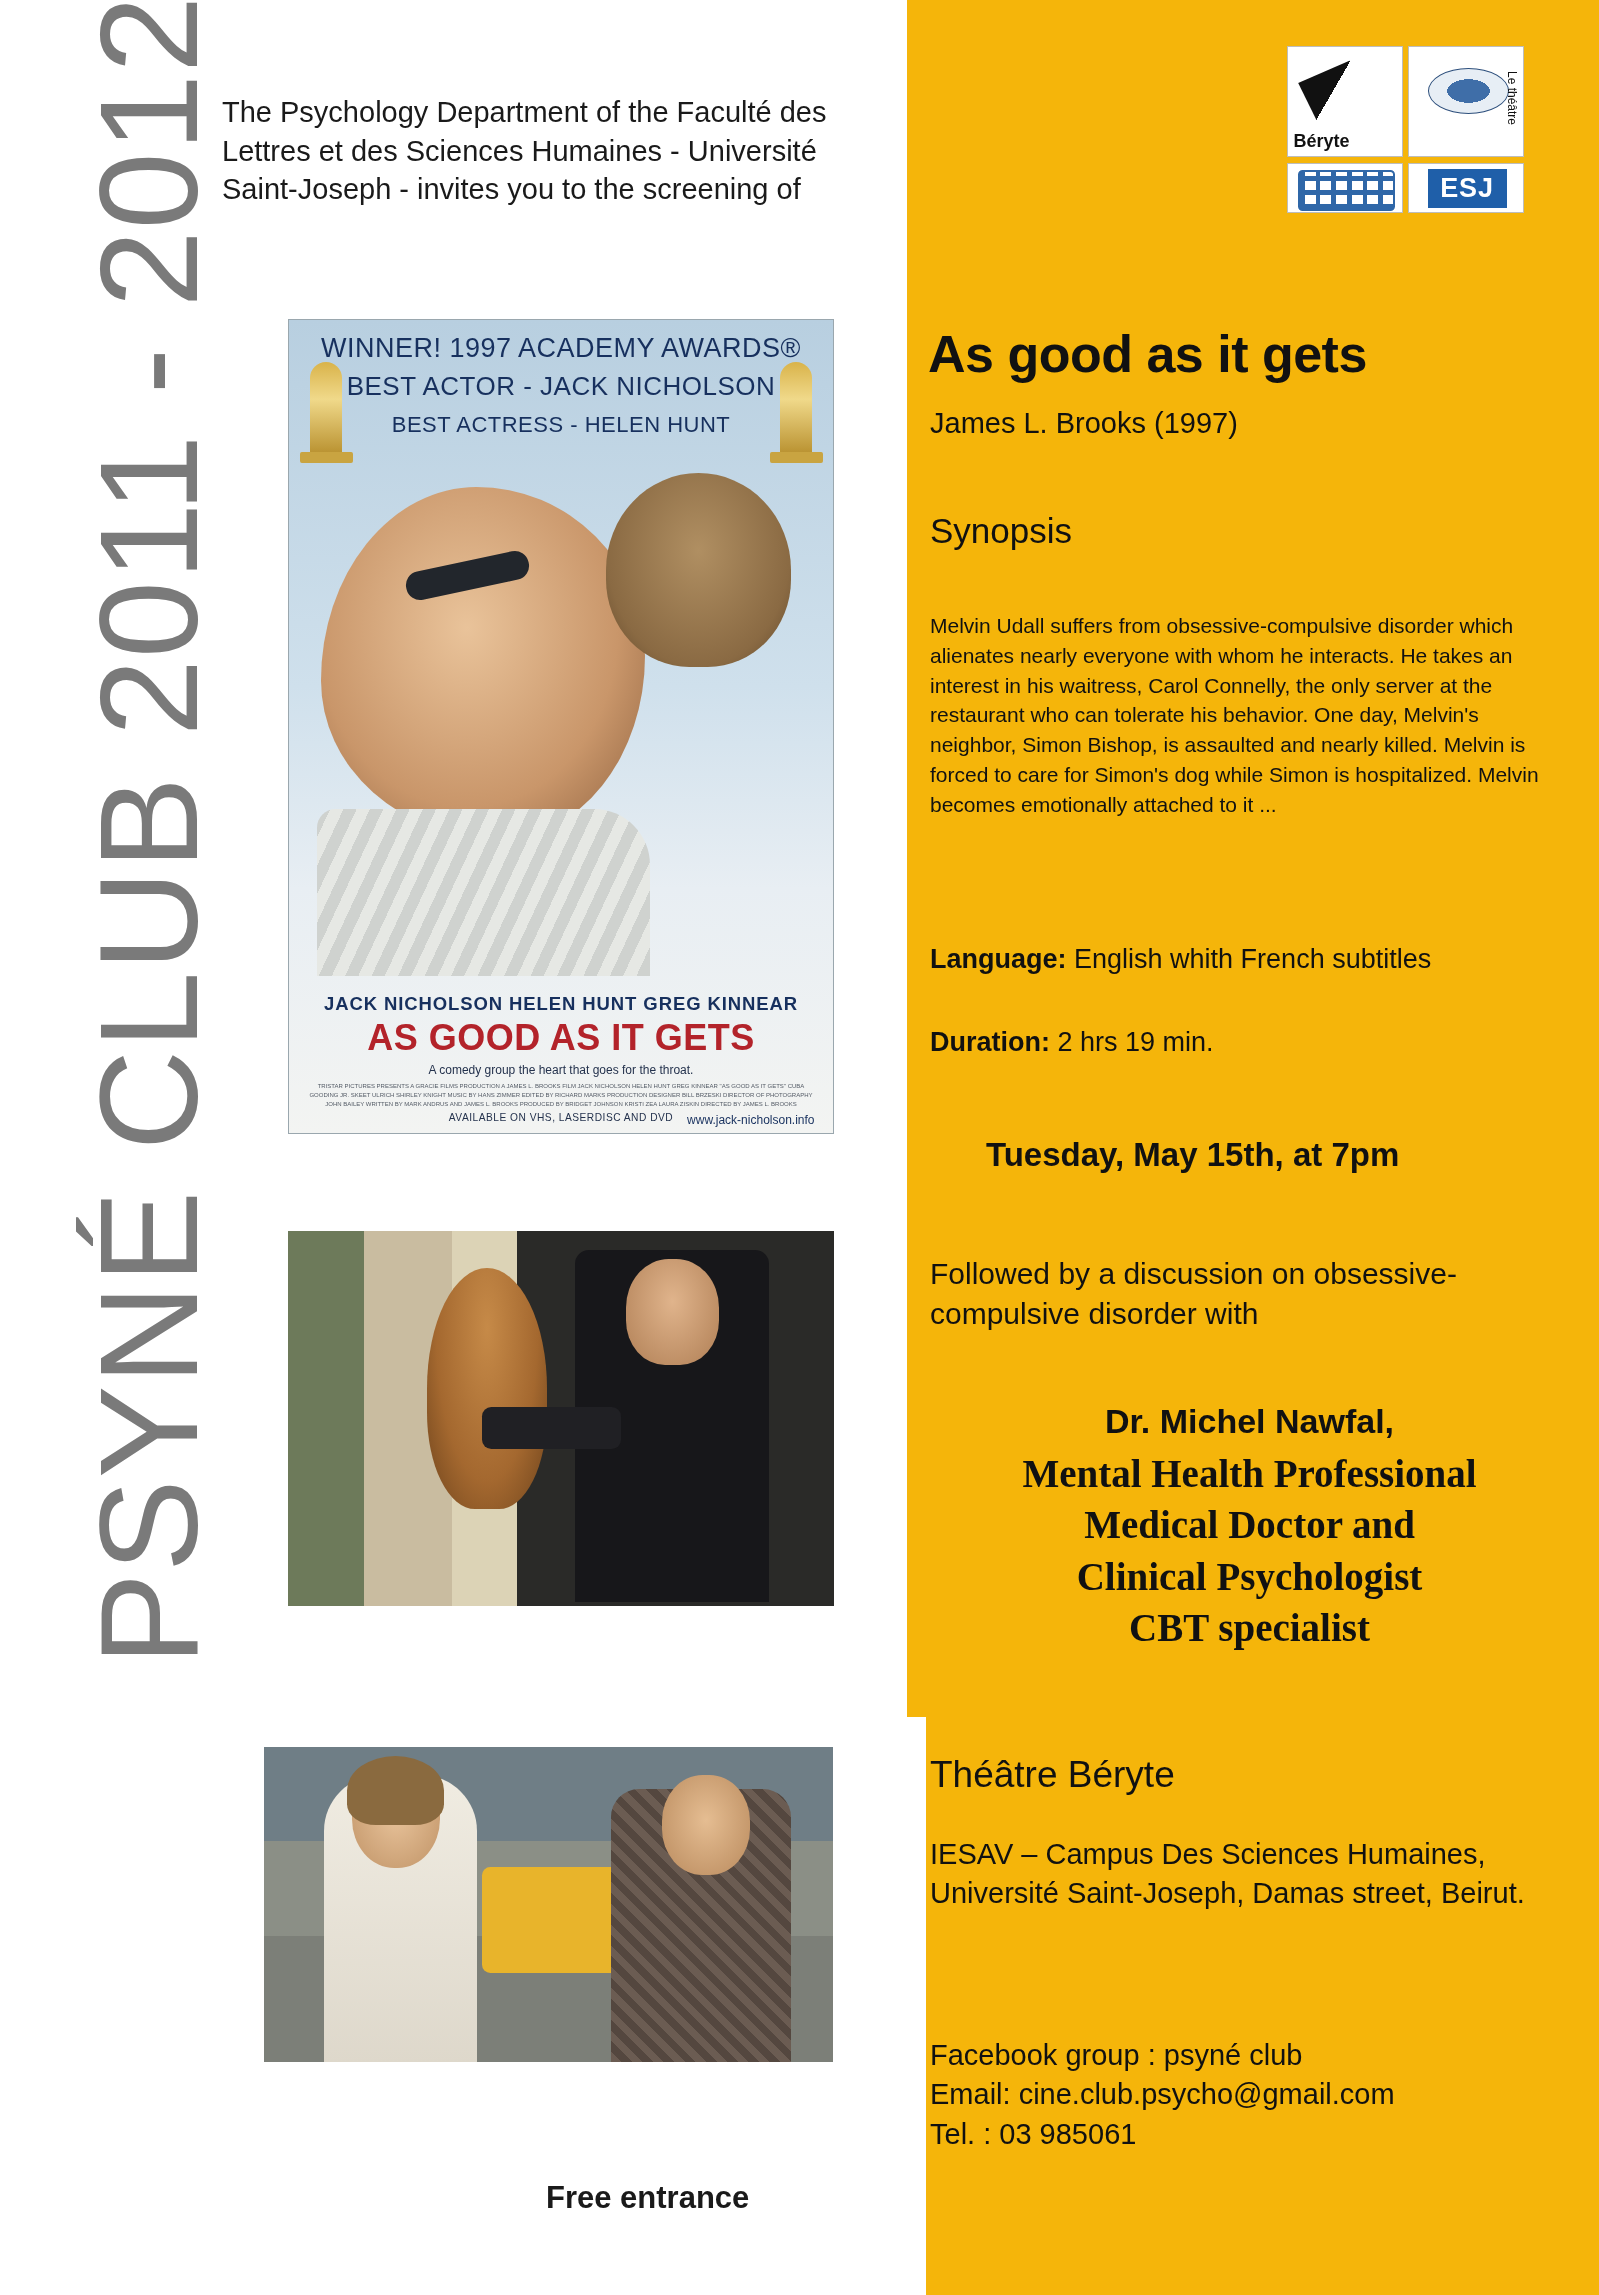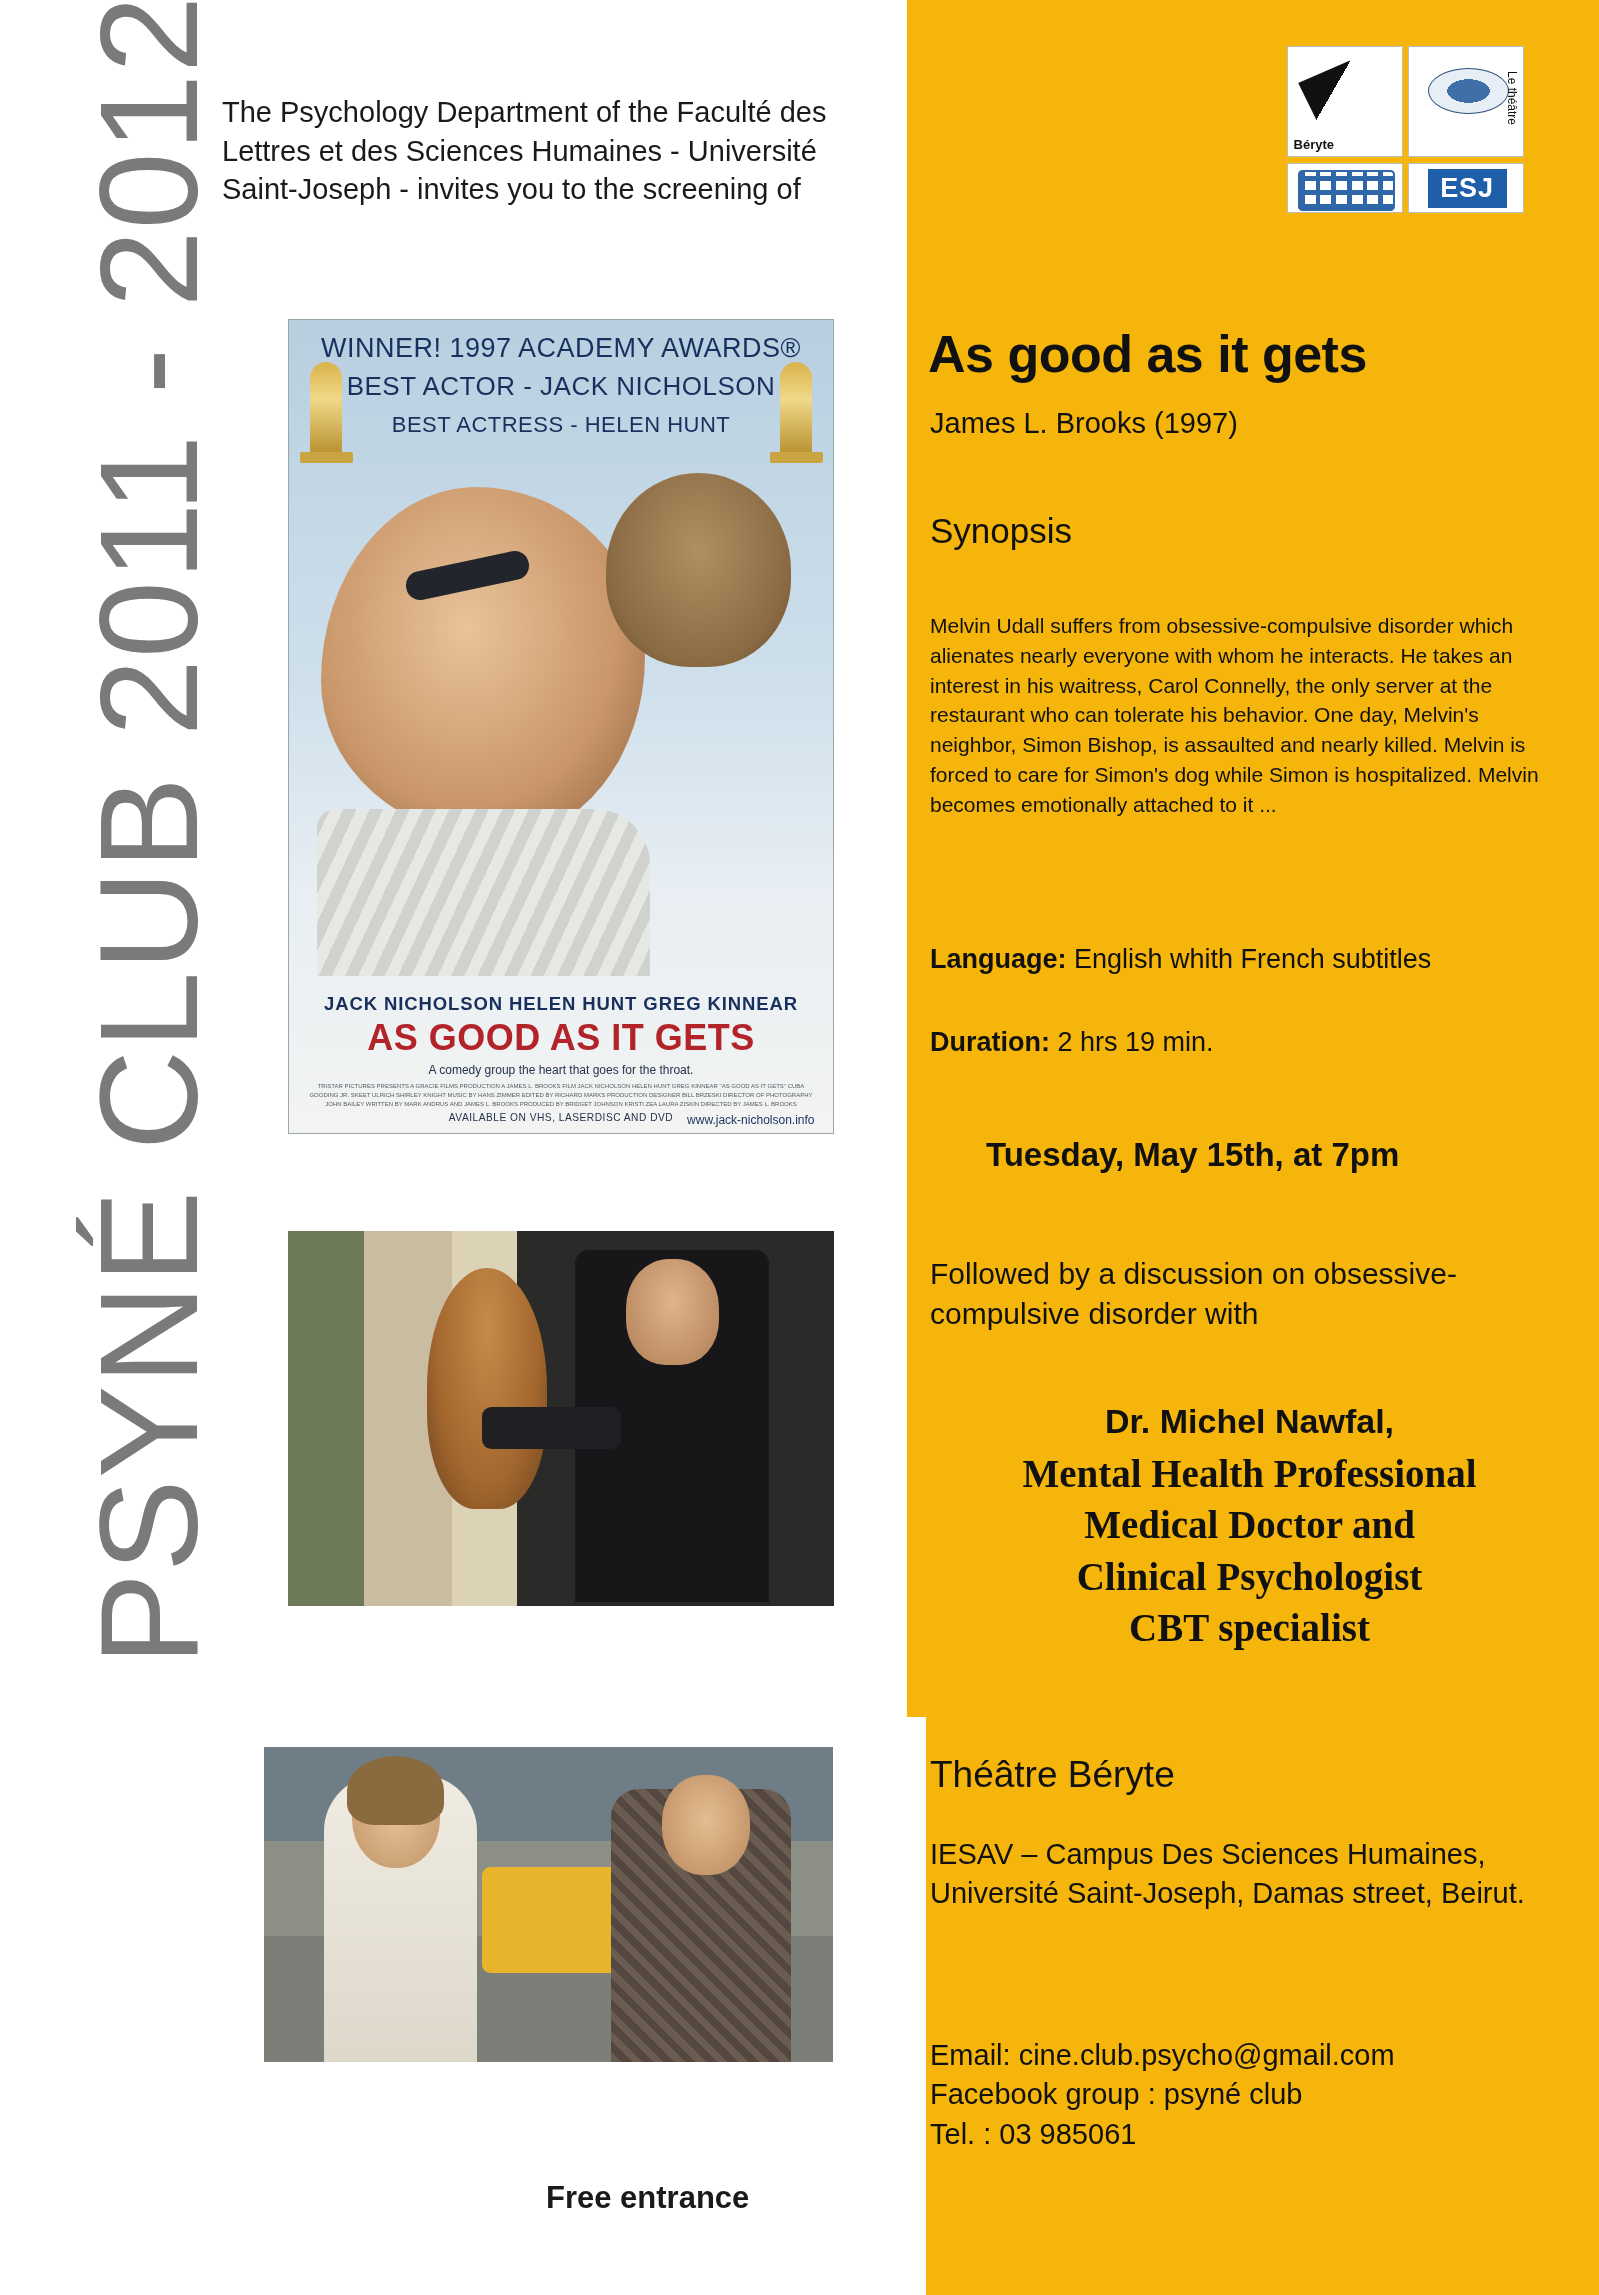--- a/index.html
+++ b/index.html
@@ -346,21 +346,21 @@
   .logo-beryte .hand {
     position: absolute;
     left: 10.2px; top: 8.3px;
     width: 93px; height: 69px;
     background: linear-gradient(120deg, #111 0 42%, #fff 42% 100%);
     clip-path: polygon(0 40%, 55% 8%, 100% 30%, 88% 78%, 20% 95%);
   }
   .logo-beryte .cap {
     position: absolute;
     left: 5.6px; bottom: 3.7px;
-    font-size: 13px; font-weight: bold; color: #111;
+    font-size: 18px; font-weight: bold; color: #111;
   }
   .logo-theatre {
     left: 121px; top: 0; width: 116px; height: 111px;
     overflow: hidden;
   }
   .logo-theatre .eye {
     position: absolute;
     left: 18.5px; top: 21px;
     width: 79px; height: 44px;
     background: radial-gradient(ellipse at 50% 50%, #3f6ea8 0 38%, #e7eef5 38% 100%);
@@ -599,19 +599,19 @@
     <div class="speaker-role" style="white-space: pre-line;">Mental Health Professional
 Medical Doctor and
 Clinical Psychologist
 CBT specialist</div>
   </div>
 
   <div class="venue-title">Théâtre Béryte</div>
   <div class="venue-address">IESAV – Campus Des Sciences Humaines, Université Saint-Joseph, Damas street, Beirut.</div>
 
   <div class="contact-block">
+    <div>Facebook group : psyné club</div>
     <div>Email: cine.club.psycho@gmail.com</div>
-    <div>Facebook group : psyné club</div>
     <div>Tel. : 03 985061</div>
   </div>
 
 </div>
 
 
 </body></html>

